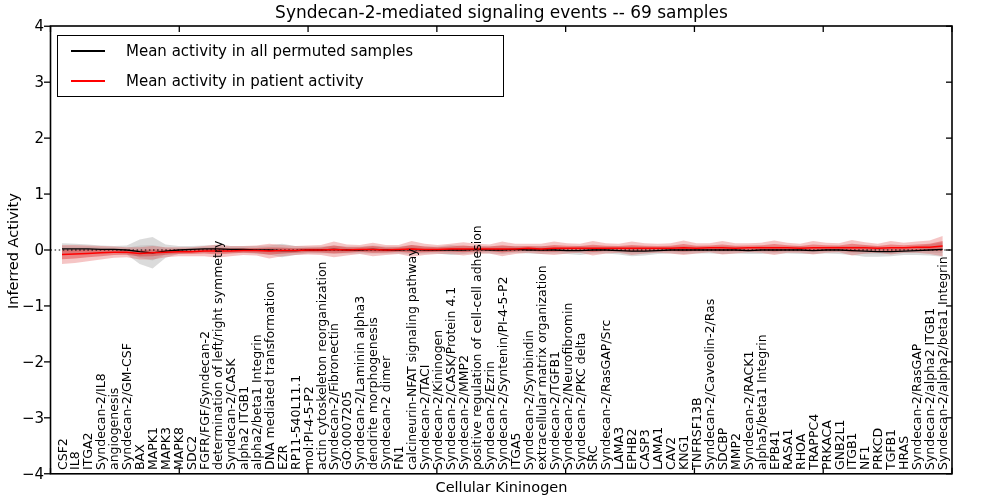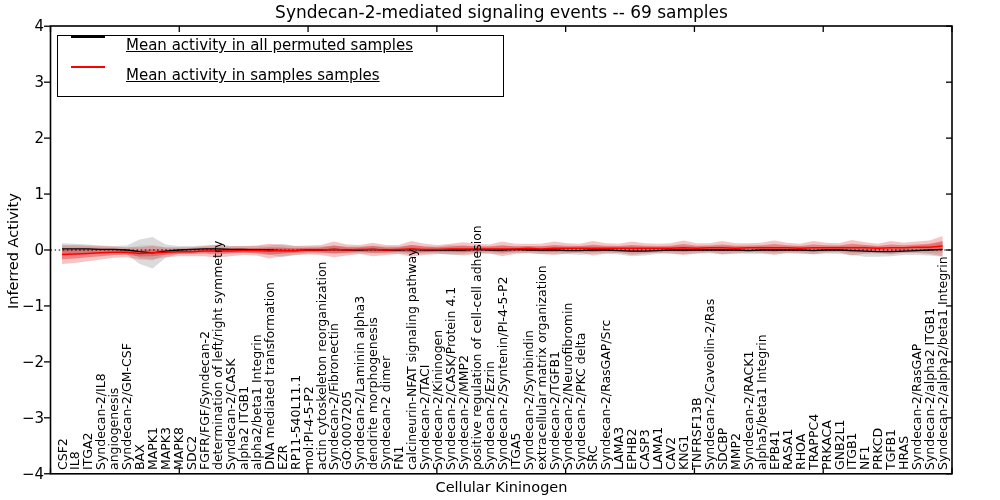--- a/index.html
+++ b/index.html
@@ -24,21 +24,21 @@
     position:absolute;left:0;width:44px;text-align:right;font-size:15px;line-height:18px;
   }
   .xcat{
     position:absolute;transform-origin:0 0;transform:rotate(-90deg);
     white-space:nowrap;font-size:12.5px;line-height:12px;
   }
   .legend{
     position:absolute;left:57px;top:35px;width:447px;height:62px;
     background:#fff;border:1.4px solid #000;box-sizing:border-box;z-index:6;
   }
-  .legend-row{display:flex;height:50%;padding-left:13px;text-decoration:underline;}
+  .legend-row{display:flex;align-items:center;height:50%;padding-left:13px;}
   .legend-sample{width:34px;height:2px;margin-right:21px;flex:0 0 auto;}
   .legend-label{font-size:15px;white-space:nowrap;}
 </style>
 </head>
 <body>
 
 <svg id="plot-svg" width="1000" height="500" viewBox="0 0 1000 500">
     <polygon points="62.0,243.3 75.0,243.8 87.9,244.4 100.8,245.5 113.8,246.1 126.8,245.5 139.7,239.4 152.6,237.1 165.6,244.4 178.6,246.1 191.5,246.1 204.4,245.5 217.4,245.0 230.3,246.1 243.3,246.1 256.3,246.1 269.2,245.5 282.1,243.8 295.1,246.1 308.0,246.6 321.0,246.6 333.9,245.5 346.9,246.6 359.8,246.6 372.8,245.5 385.8,246.6 398.7,246.6 411.6,245.0 424.6,246.6 437.5,246.6 450.5,245.0 463.4,246.1 476.4,246.1 489.3,246.6 502.3,246.1 515.3,246.1 528.2,246.6 541.1,246.1 554.1,246.6 567.0,247.2 580.0,246.1 592.9,246.6 605.9,246.6 618.9,246.6 631.8,246.1 644.8,246.6 657.7,247.2 670.6,246.6 683.6,246.1 696.5,246.6 709.5,246.6 722.4,246.1 735.4,246.6 748.3,247.2 761.3,246.1 774.3,246.6 787.2,246.6 800.1,246.1 813.1,247.2 826.0,246.6 839.0,246.1 851.9,246.1 864.9,245.5 877.8,246.6 890.8,247.2 903.8,247.2 916.7,246.1 929.6,244.4 942.6,242.2 942.6,256.7 929.6,255.6 916.7,255.0 903.8,255.0 890.8,256.2 877.8,256.7 864.9,256.7 851.9,255.0 839.0,253.9 826.0,253.4 813.1,253.9 800.1,253.9 787.2,253.4 774.3,253.4 761.3,253.9 748.3,253.9 735.4,253.4 722.4,253.9 709.5,253.4 696.5,253.4 683.6,253.9 670.6,253.4 657.7,253.9 644.8,255.6 631.8,256.2 618.9,254.5 605.9,253.4 592.9,253.4 580.0,255.0 567.0,253.9 554.1,253.4 541.1,253.9 528.2,253.4 515.3,252.8 502.3,253.9 489.3,253.4 476.4,252.8 463.4,253.9 450.5,255.0 437.5,253.4 424.6,253.4 411.6,253.9 398.7,253.4 385.8,253.4 372.8,253.4 359.8,253.4 346.9,253.4 333.9,253.4 321.0,253.4 308.0,253.4 295.1,255.0 282.1,257.3 269.2,254.5 256.3,253.9 243.3,252.8 230.3,252.8 217.4,252.8 204.4,252.2 191.5,252.8 178.6,253.9 165.6,257.8 152.6,268.5 139.7,264.0 126.8,254.5 113.8,252.8 100.8,253.4 87.9,253.4 75.0,253.9 62.0,254.5" fill="#a0a0a0" fill-opacity="0.38"></polygon>
     <polygon points="62.0,246.1 75.0,246.4 87.9,246.6 100.8,247.5 113.8,247.8 126.8,247.8 139.7,245.5 152.6,245.0 165.6,247.8 178.6,248.0 191.5,247.8 204.4,247.2 217.4,246.9 230.3,247.8 243.3,247.8 256.3,248.0 269.2,247.8 282.1,247.2 295.1,248.3 308.0,248.3 321.0,248.3 333.9,247.5 346.9,248.3 359.8,248.3 372.8,247.5 385.8,248.3 398.7,248.3 411.6,247.2 424.6,248.3 437.5,248.3 450.5,247.5 463.4,248.0 476.4,247.8 489.3,248.3 502.3,248.0 515.3,247.8 528.2,248.3 541.1,248.0 554.1,248.3 567.0,248.9 580.0,248.3 592.9,248.3 605.9,248.3 618.9,248.6 631.8,248.6 644.8,248.9 657.7,248.9 670.6,248.3 683.6,248.0 696.5,248.3 709.5,248.3 722.4,248.0 735.4,248.3 748.3,248.9 761.3,248.0 774.3,248.3 787.2,248.3 800.1,248.0 813.1,248.9 826.0,248.3 839.0,248.0 851.9,248.3 864.9,248.3 877.8,249.2 890.8,249.4 903.8,249.2 916.7,248.3 929.6,247.2 942.6,245.8 942.6,253.1 929.6,252.8 916.7,252.8 903.8,253.1 890.8,253.9 877.8,254.2 864.9,253.9 851.9,252.8 839.0,252.0 826.0,251.7 813.1,252.2 800.1,252.0 787.2,251.7 774.3,251.7 761.3,252.0 748.3,252.2 735.4,251.7 722.4,252.0 709.5,251.7 696.5,251.7 683.6,252.0 670.6,251.7 657.7,252.2 644.8,253.4 631.8,253.6 618.9,252.5 605.9,251.7 592.9,251.7 580.0,252.8 567.0,252.2 554.1,251.7 541.1,252.0 528.2,251.7 515.3,251.1 502.3,252.0 489.3,251.7 476.4,251.1 463.4,252.0 450.5,252.5 437.5,251.7 424.6,251.7 411.6,251.7 398.7,251.7 385.8,251.7 372.8,251.4 359.8,251.7 346.9,251.7 333.9,251.4 321.0,251.7 308.0,251.7 295.1,252.8 282.1,253.9 269.2,252.2 256.3,252.0 243.3,251.1 230.3,251.1 217.4,250.8 204.4,250.6 191.5,251.1 178.6,252.0 165.6,254.5 152.6,260.6 139.7,257.8 126.8,252.2 113.8,251.1 100.8,251.4 87.9,251.1 75.0,251.4 62.0,251.7" fill="#a0a0a0" fill-opacity="0.3"></polygon>
     <polygon points="62.0,245.0 75.0,245.0 87.9,245.5 100.8,246.1 113.8,246.6 126.8,247.2 139.7,247.2 152.6,246.1 165.6,247.2 178.6,247.2 191.5,247.2 204.4,246.1 217.4,244.4 230.3,246.1 243.3,246.1 256.3,245.5 269.2,243.8 282.1,245.0 295.1,246.1 308.0,245.5 321.0,245.0 333.9,241.6 346.9,244.4 359.8,245.0 372.8,242.7 385.8,245.0 398.7,245.0 411.6,241.0 424.6,243.8 437.5,245.0 450.5,243.8 463.4,242.2 476.4,243.8 489.3,244.4 502.3,241.6 515.3,243.8 528.2,243.8 541.1,243.8 554.1,241.6 567.0,243.3 580.0,243.8 592.9,241.0 605.9,243.3 618.9,243.8 631.8,241.6 644.8,243.3 657.7,243.8 670.6,243.3 683.6,240.5 696.5,243.3 709.5,243.3 722.4,241.0 735.4,243.3 748.3,243.3 761.3,242.7 774.3,240.5 787.2,242.7 800.1,243.8 813.1,241.0 826.0,242.7 839.0,243.3 851.9,239.9 864.9,242.2 877.8,243.8 890.8,241.0 903.8,242.7 916.7,241.6 929.6,240.5 942.6,236.0 942.6,256.2 929.6,253.9 916.7,252.8 903.8,252.8 890.8,254.5 877.8,252.8 864.9,253.4 851.9,255.6 839.0,252.2 826.0,252.8 813.1,254.5 800.1,252.8 787.2,252.8 774.3,255.0 761.3,252.8 748.3,252.2 735.4,253.4 722.4,254.5 709.5,252.2 696.5,253.4 683.6,255.0 670.6,253.4 657.7,252.8 644.8,253.4 631.8,255.0 618.9,252.8 605.9,253.4 592.9,255.6 580.0,252.8 567.0,253.4 554.1,255.0 541.1,253.9 528.2,252.8 515.3,253.9 502.3,256.2 489.3,253.4 476.4,253.9 463.4,255.6 450.5,253.9 437.5,253.9 424.6,255.0 411.6,256.7 398.7,253.9 385.8,255.0 372.8,256.2 359.8,253.9 346.9,255.6 333.9,257.3 321.0,255.0 308.0,254.5 295.1,255.0 282.1,256.2 269.2,258.4 256.3,255.6 243.3,255.0 230.3,256.2 217.4,257.8 204.4,256.2 191.5,256.2 178.6,256.2 165.6,257.3 152.6,259.5 139.7,259.5 126.8,257.3 113.8,257.8 100.8,259.5 87.9,261.2 75.0,262.9 62.0,264.0" fill="#e05050" fill-opacity="0.33"></polygon>
@@ -170,15 +170,15 @@
     <div class="xcat" style="left: 937.1px; top: 470px;">Syndecan-2/alpha2/beta1 Integrin</div>
   </div>
 
 <div class="legend">
   <div class="legend-row">
     <div class="legend-sample" style="background: rgb(0, 0, 0);"></div>
     <div class="legend-label">Mean activity in all permuted samples</div>
   </div>
   <div class="legend-row">
     <div class="legend-sample" style="background: rgb(255, 0, 0);"></div>
-    <div class="legend-label">Mean activity in samples samples</div>
+    <div class="legend-label">Mean activity in patient activity</div>
   </div>
 </div>
 
 </body></html>

